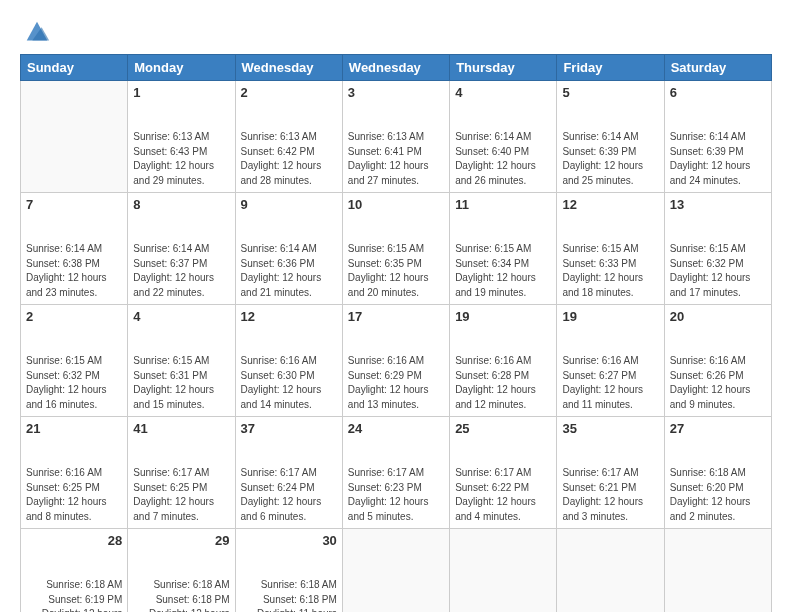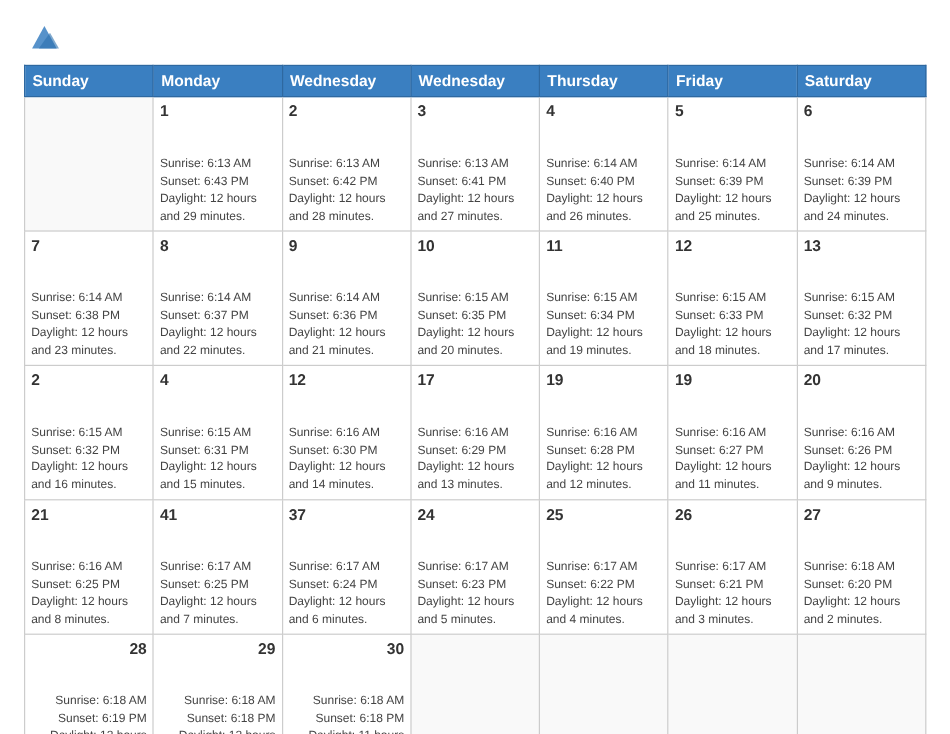--- a/index.html
+++ b/index.html
@@ -235,21 +235,21 @@
           </td>
           <td>
             <div class="day-number">24</div>
             <div class="day-info">Sunrise: 6:17 AM<br>Sunset: 6:23 PM<br>Daylight: 12 hours<br>and 5 minutes.</div>
           </td>
           <td>
             <div class="day-number">25</div>
             <div class="day-info">Sunrise: 6:17 AM<br>Sunset: 6:22 PM<br>Daylight: 12 hours<br>and 4 minutes.</div>
           </td>
           <td>
-            <div class="day-number">26</div>
+            <div class="day-number">35</div>
             <div class="day-info">Sunrise: 6:17 AM<br>Sunset: 6:21 PM<br>Daylight: 12 hours<br>and 3 minutes.</div>
           </td>
           <td>
             <div class="day-number">27</div>
             <div class="day-info">Sunrise: 6:18 AM<br>Sunset: 6:20 PM<br>Daylight: 12 hours<br>and 2 minutes.</div>
           </td>
         </tr>
         <tr class="last-row">
           <td>
             <div class="day-number">28</div>

